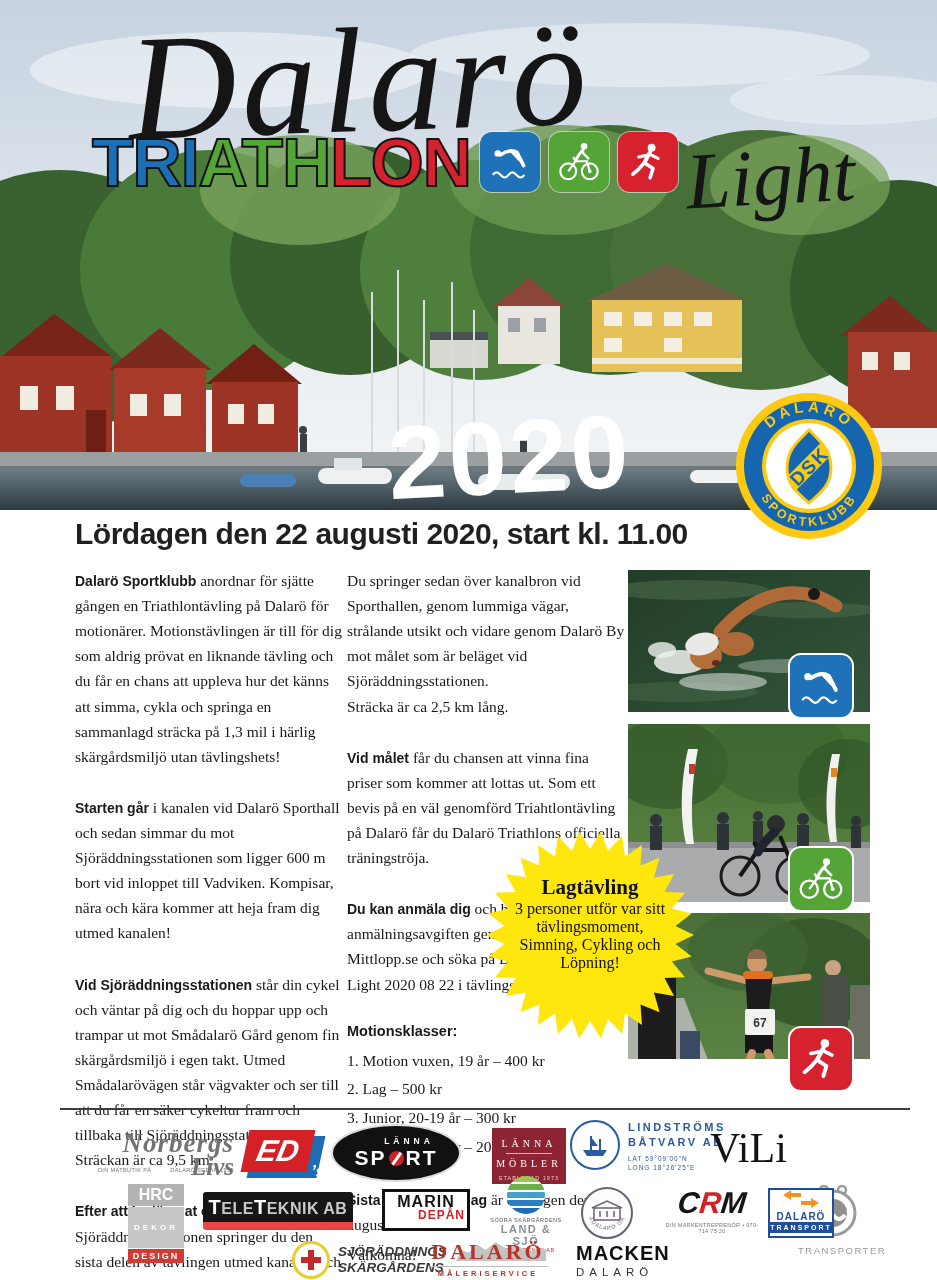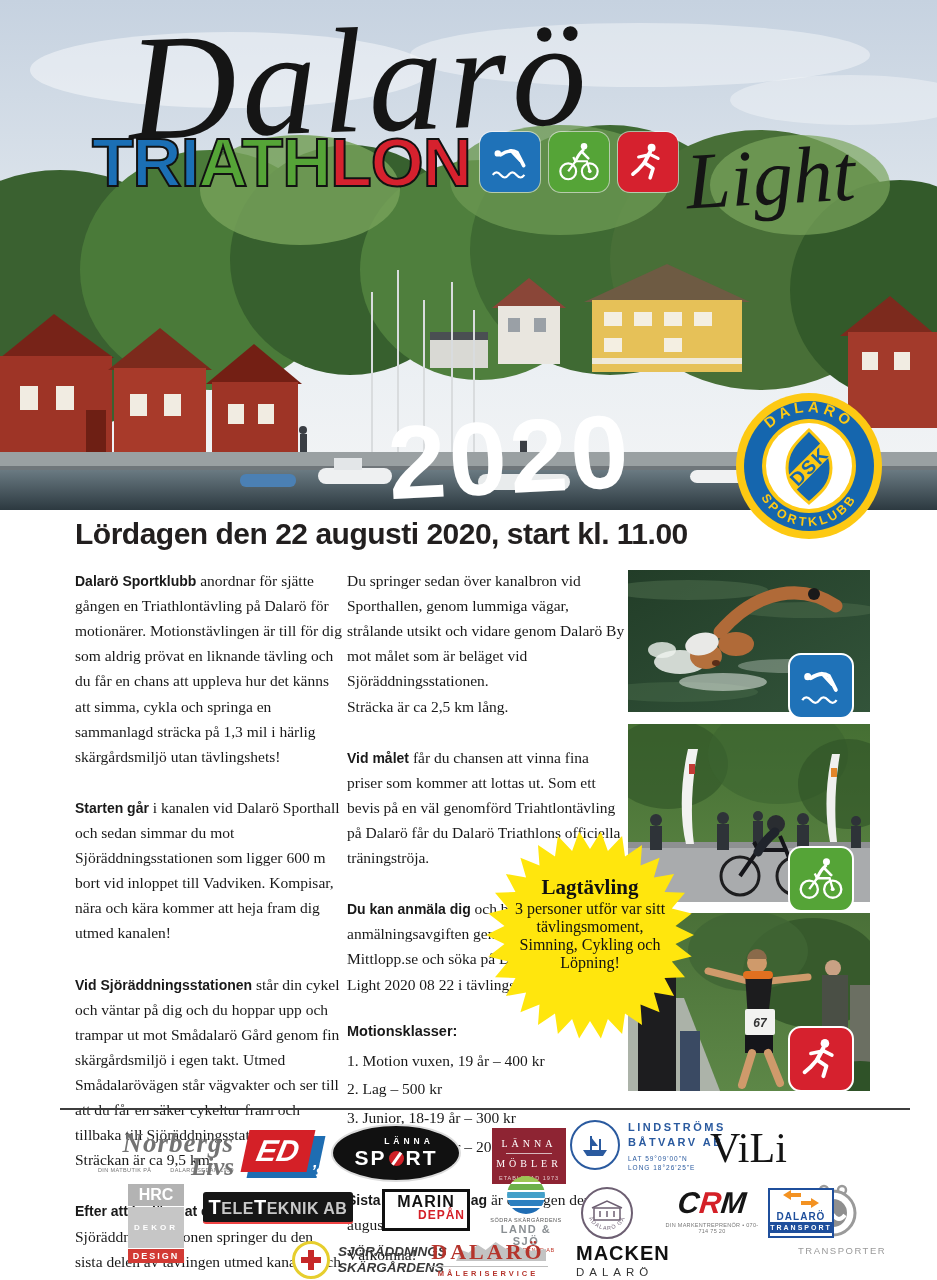--- a/index.html
+++ b/index.html
@@ -30,21 +30,21 @@
   .col p{margin:0 0 26px;}
   .lead{font-family:"Liberation Sans",sans-serif;font-weight:700;font-size:14px;}
   .classes-title{font:700 14.5px "Liberation Sans",sans-serif;margin:0 0 8px;}
   .classes-list{list-style:none;margin:0 0 26px;padding:0;line-height:1.85;}
   .closing{margin-top:2px;}
 
   
   .photo{position:absolute;left:628px;width:242px;overflow:hidden;background:#3c5c38;}
   .photo-swim{top:570px;height:142px;}
   .photo-bike{top:724px;height:178px;}
-  .photo-run{top:913px;height:178px;font-style:italic;}
+  .photo-run{top:913px;height:146px;}
   .mini-badge{position:absolute;left:788px;width:62px;height:62px;border:2px solid #fff;
               border-radius:13px;display:flex;align-items:center;justify-content:center;z-index:7;}
   .mb-swim{top:653px;background:#1f72b8;}
   .mb-bike{top:846px;background:#55a437;}
   .mb-run{top:1026px;background:#d6212e;}
 
   
   .starburst{position:absolute;left:486px;top:831px;width:208px;height:208px;z-index:8;}
   .starburst svg{position:absolute;left:0;top:0;}
   .sb-text{position:absolute;left:18px;top:44px;width:172px;text-align:center;line-height:1.3;}
@@ -81,21 +81,21 @@
   .lind-name{font:700 11px "Liberation Sans",sans-serif;letter-spacing:2.5px;line-height:1.35;}
   .lind-coord{font:400 6.5px "Liberation Sans",sans-serif;letter-spacing:1px;margin-top:4px;line-height:1.5;}
   .vili{left:710px;top:1124px;font:400 42px "Liberation Serif",serif;color:#131313;}
   .transporter{left:798px;top:1184px;width:70px;text-align:center;}
   .tp-label{font:400 9.5px "Liberation Sans",sans-serif;color:#9a9a9a;letter-spacing:1.5px;margin-top:3px;}
   .hrc{left:128px;top:1184px;width:56px;text-align:center;}
   .hrc-1{background:#b3b3b3;color:#fff;font:700 16px "Liberation Sans",sans-serif;padding:2px 0;}
   .hrc-2{background:#c6c6c6;color:#fff;font:700 8px "Liberation Sans",sans-serif;letter-spacing:3px;padding:16px 0;margin-top:1px;}
   .hrc-3{background:#d23a34;color:#fff;font:700 9px "Liberation Sans",sans-serif;letter-spacing:2px;padding:2px 0;margin-top:1px;}
   .teleteknik{left:203px;top:1192px;width:150px;height:30px;background:#161616;border-radius:3px;
-              display:flex;align-items:center;justify-content:center;border-bottom:2px solid #ef4444;}
+              display:flex;align-items:center;justify-content:center;border-bottom:8px solid #ef4444;}
   .tt-text{font:700 16px "Liberation Sans",sans-serif;color:#c9c9c9;letter-spacing:.5px;}
   .tt-cap{color:#fff;font-size:20px;}
   .marindepan{left:382px;top:1189px;width:88px;height:42px;border:3px solid #101010;background:#fff;
               box-sizing:border-box;text-align:center;padding-top:1px;}
   .md-1{font:900 16px "Liberation Sans",sans-serif;color:#111;letter-spacing:1px;}
   .md-2{font:900 12px "Liberation Sans",sans-serif;color:#d42027;letter-spacing:1px;margin-top:-3px;text-align:right;padding-right:2px;}
   .landsjo{left:488px;top:1176px;width:76px;text-align:center;}
   .lsj-globe{width:38px;height:38px;border-radius:50%;margin:0 auto;
      background:linear-gradient(#9cc653 0 16%,#fff 16% 21%,#6db04a 21% 37%,#fff 37% 42%,#44a0c9 42% 58%,#fff 58% 63%,#2b7fc0 63% 79%,#fff 79% 84%,#1f6db4 84% 100%);}
   .lsj-1{font:400 5.5px "Liberation Sans",sans-serif;color:#555;letter-spacing:.5px;margin-top:3px;}
@@ -294,21 +294,21 @@
   </div>
 
   <div class="col col2">
     <p><span>Du springer sedan över kanalbron vid Sporthallen, genom lummiga vägar, strålande utsikt och vidare genom Dalarö By mot målet  som är beläget vid Sjöräddningsstationen.</span><br><span>Sträcka är ca 2,5 km lång.</span></p>
     <p><span class="lead">Vid målet</span><span> får du chansen att vinna fina priser som kommer att lottas ut. Som ett bevis på en väl genomförd Triahtlontävling på Dalarö får du Dalarö Triathlons officiella träningströja.</span></p>
     <p><span class="lead">Du kan anmäla dig</span><span> och betala anmälningsavgiften genom att gå in på Mittlopp.se och söka på Dalarö Triathlon Light 2020 08 22 i tävlingskalendern.</span></p>
     <div class="classes-title">Motionsklasser:</div>
     <ul class="classes-list">
       <li>1. Motion vuxen, 19 år – 400 kr</li>
       <li>2. Lag – 500 kr</li>
-      <li>3. Junior, 18-19 år – 300 kr</li>
+      <li>3. Junior, 20-19 år – 300 kr</li>
       <li>4. Junior, 14-17 år – 200 kr</li>
     </ul>
     <p style="margin-bottom:4px"><span class="lead">Sista anmälningsdag</span><span> är onsdagen den 19 augusti.</span></p>
     <p class="closing">Välkomna!</p>
   </div>
 
   <div class="photo photo-swim">
     <svg width="242" height="142" viewBox="0 0 242 142">
       <defs>
           <linearGradient id="swimBg" x1="0" y1="0" x2="1" y2="1">

